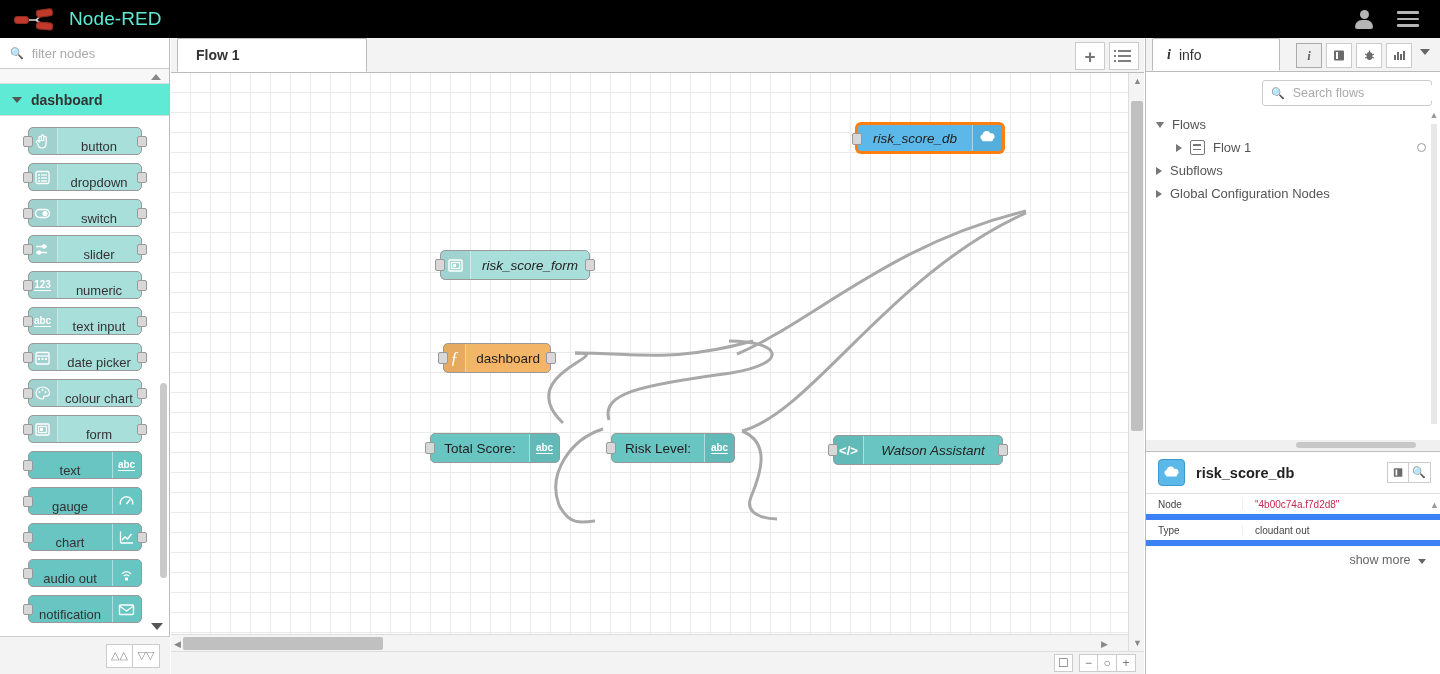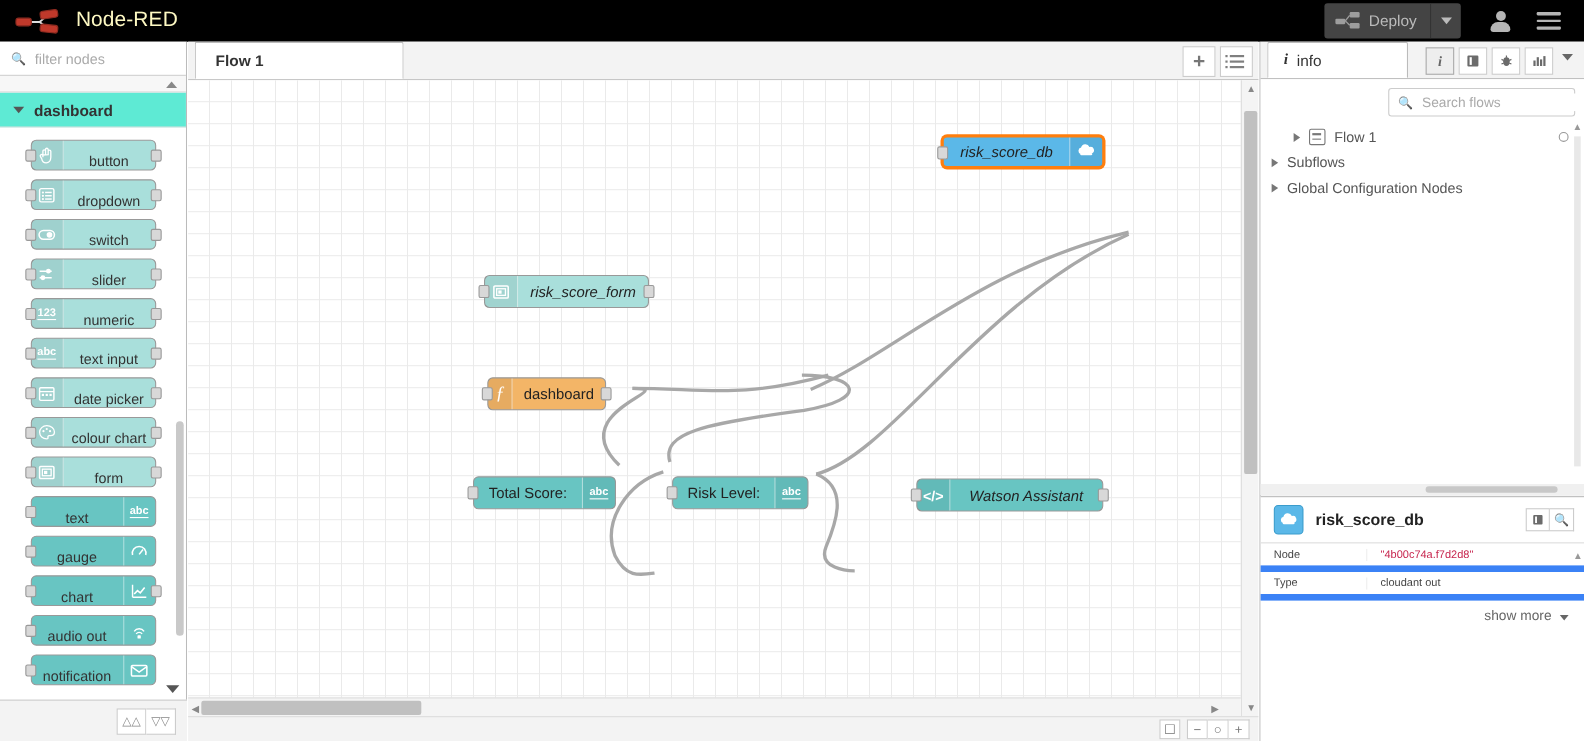--- a/index.html
+++ b/index.html
@@ -19,21 +19,21 @@
     position: absolute; left: 0; top: 0; width: 1440px; height: 38px;
     background: #000; display: flex; align-items: center;
   }
   .brand { display: flex; align-items: center; gap: 9px; padding-left: 14px; }
   .brand-logo { width: 46px; height: 24px; position: relative; }
   .brand-logo .bar { position: absolute; background: #c0392b; border-radius: 3px; border:1px solid #8e2b20;}
   .brand-logo .b1 { width: 15px; height: 8px; left: 0px; top: 9px; }
   .brand-logo .b2 { width: 17px; height: 8px; left: 22px; top: 2px; transform: rotate(-8deg); }
   .brand-logo .b3 { width: 17px; height: 8px; left: 22px; top: 15px; transform: rotate(6deg);}
   .brand-logo svg { position: absolute; left: 0; top: 0; }
-  .brand-name { color: #fef9c3; font-size: 19px; letter-spacing: .1px; }
+  .brand-name { color: #5eead4; font-size: 19px; letter-spacing: .1px; }
   .header-right { margin-left: auto; display: flex; align-items: center; height: 38px; padding-right: 10px; }
   .deploy-btn {
     display: flex; align-items: center; height: 32px; background: #444;
     border-radius: 3px; overflow: hidden; margin-right: 14px;
   }
   .deploy-main { display: flex; align-items: center; gap: 8px; padding: 0 12px 0 10px; height: 32px; color: #bbb; font-size: 14px; }
   .deploy-icon { width: 22px; height: 16px; position: relative; }
   .deploy-icon i { position: absolute; background: #9d9d9d; border-radius: 1px; }
   .deploy-icon .d1 { width: 9px; height: 5px; left: 0; top: 6px; }
   .deploy-icon .d2 { width: 9px; height: 5px; left: 13px; top: 0px; }
@@ -223,37 +223,20 @@
             <path d="M8 13 L22 13 L30 6" stroke="#ddd" stroke-width="1.6" fill="none"></path>
             <path d="M22 13 L30 19" stroke="#ddd" stroke-width="1.6" fill="none"></path>
           </svg>
         <div class="bar b1"></div>
           <div class="bar b2"></div>
           <div class="bar b3"></div>
       </div>
       <div class="brand-name">Node-RED</div>
     </div>
     <div class="header-right">
-      <div class="deploy-btn">
-        <div class="deploy-main">
-          <div class="deploy-icon">
-            <i class="d1"></i>
-              <i class="d2"></i>
-              <i class="d3"></i>
-            <svg width="22" height="16" style="position:absolute;left:0;top:0">
-                <path d="M9 8 L13 3" stroke="#9d9d9d" stroke-width="1.2" fill="none"></path>
-                <path d="M9 8 L13 12" stroke="#9d9d9d" stroke-width="1.2" fill="none"></path>
-              </svg>
-          </div>
-          <span>Deploy</span>
-        </div>
-        <div class="deploy-caret">
-          <div class="caret-down"></div>
-        </div>
-      </div>
       <div class="hdr-icon-btn">
         <div class="user-icon">
             <div class="head"></div>
             <div class="body"></div>
           </div>
       </div>
       <div class="hdr-icon-btn">
         <div class="hamburger">
             <span></span>
             <span></span>
@@ -597,20 +580,24 @@
 
     <div class="sb-body">
       <div class="sb-search-row">
         <div class="sb-search">
           <span style="color:#999;font-size:11px">🔍</span>
           <input type="text" placeholder="Search flows" style="">
 
         </div>
       </div>
       <div id="tree">
+          <div class="tree-row">
+            <span class="tw-chev-d"></span>
+            <span>Flows</span>
+          </div>
           <div class="tree-row child">
             <span class="tw-chev-r"></span>
             <span class="flow-ico"></span>
             <span>Flow 1</span>
             <span class="tree-circle"></span>
           </div>
           <div class="tree-row">
             <span class="tw-chev-r"></span>
             <span>Subflows</span>
           </div>

